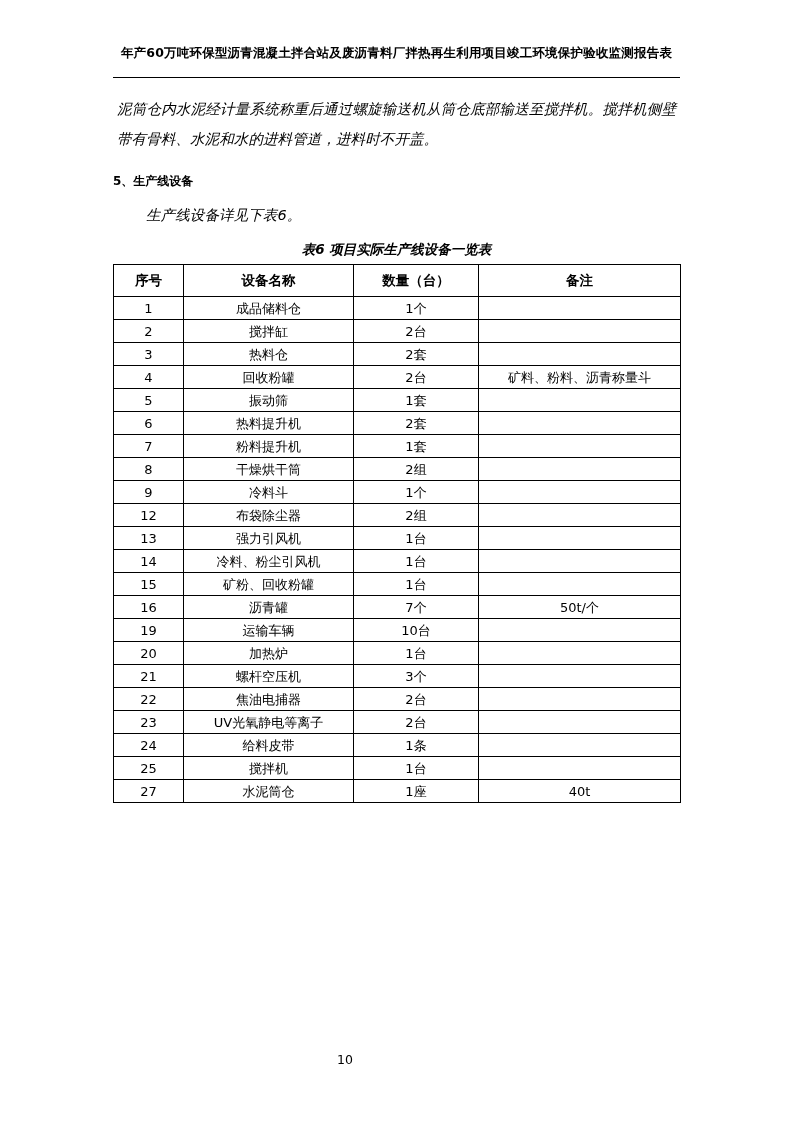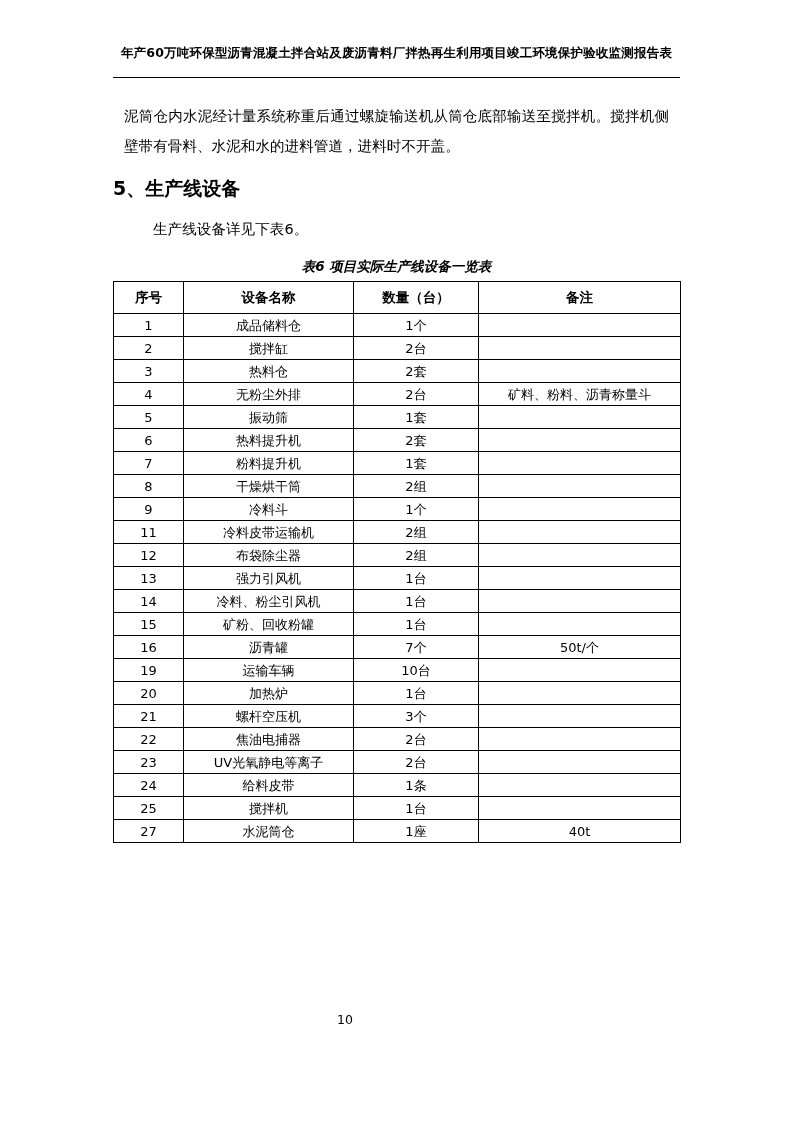--- a/index.html
+++ b/index.html
@@ -40,33 +40,34 @@
     width: 567px;
     border-top: 1px solid #000;
   }
   .content {
     position: absolute;
     top: 90px;
     left: 113px;
     width: 567px;
   }
   p.body-text {
-    margin: 11px;
+    margin: 4px;
     font-size: 14.5px;
     line-height: 30px;
     text-align: justify;
     text-justify: inter-ideograph;
     letter-spacing: 0.1px;
+    font-style: italic;
   }
   p.indent2 {
     text-indent: 2em;
   }
   .section-title {
     margin: 12px 0 0 0;
-    font-size: 19px;
+    font-size: 12px;
     line-height: 30px;
     font-weight: bold;
   }
   .table-caption {
     margin: 8px 0 4px 0;
     font-size: 13.5px;
     font-weight: bold;
     text-align: center;
     line-height: 22px;
     font-style: italic;
@@ -91,21 +92,21 @@
     font-weight: bold;
     font-size: 13.5px;
     height: 32px;
   }
   col.c1 { width: 70px; }
   col.c2 { width: 170px; }
   col.c3 { width: 125px; }
   col.c4 { width: 202px; }
   .page-number {
     position: absolute;
-    top: 1012px;
+    top: 1052px;
     left: 0;
     width: 690px;
     text-align: center;
     font-size: 12.5px;
   }
 </style>
 </head>
 <body>
 
 <div class="page">
@@ -151,21 +152,21 @@
             <td></td>
           </tr>
           <tr>
             <td>3</td>
             <td>热料仓</td>
             <td>2套</td>
             <td></td>
           </tr>
           <tr>
             <td>4</td>
-            <td>无粉尘外排</td>
+            <td>回收粉罐</td>
             <td>2台</td>
             <td>矿料、粉料、沥青称量斗</td>
           </tr>
           <tr>
             <td>5</td>
             <td>振动筛</td>
             <td>1套</td>
             <td></td>
           </tr>
           <tr>
@@ -183,26 +184,20 @@
           <tr>
             <td>8</td>
             <td>干燥烘干筒</td>
             <td>2组</td>
             <td></td>
           </tr>
           <tr>
             <td>9</td>
             <td>冷料斗</td>
             <td>1个</td>
-            <td></td>
-          </tr>
-          <tr>
-            <td>11</td>
-            <td>冷料皮带运输机</td>
-            <td>2组</td>
             <td></td>
           </tr>
           <tr>
             <td>12</td>
             <td>布袋除尘器</td>
             <td>2组</td>
             <td></td>
           </tr>
           <tr>
             <td>13</td>

